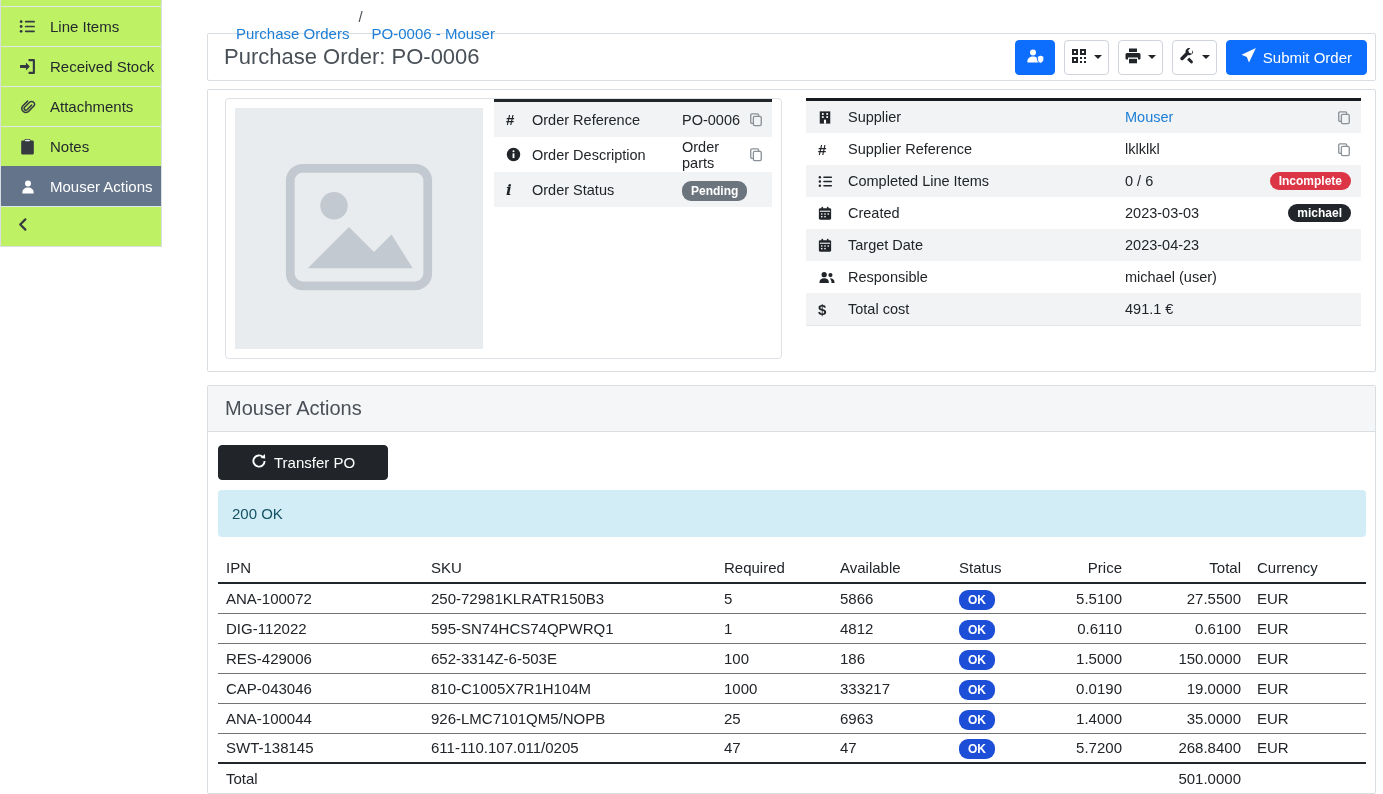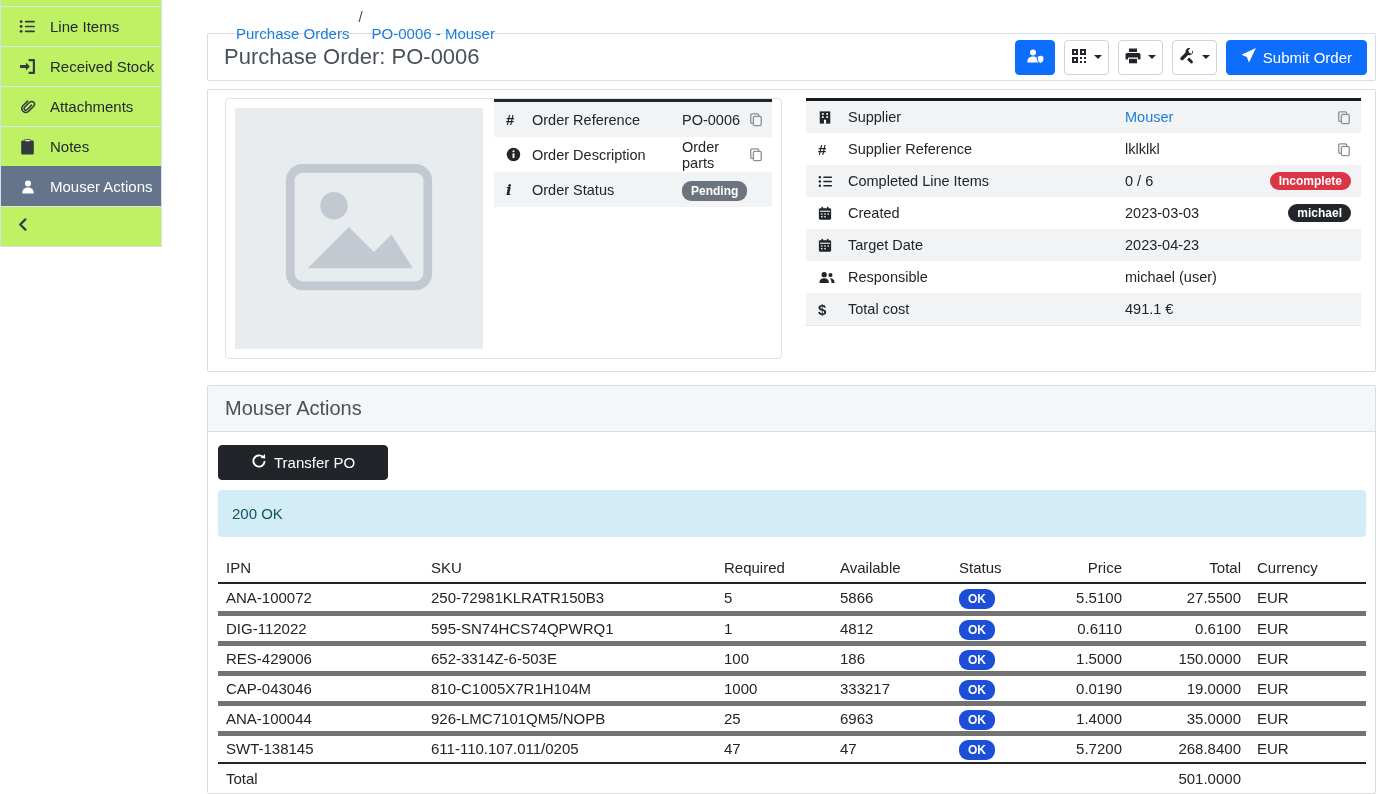--- a/index.html
+++ b/index.html
@@ -96,21 +96,21 @@
   }
   .panel-body { padding: 13px 9px 0 10px; }
   .btn-dark { background: #212529; color: #fff; border-color: #212529; padding: 0 32px; }
   .alert-box {
     margin-top: 10px; height: 47px; background: #d2edf6; color: #145263;
     border-radius: 4px; display: flex; align-items: center; padding-left: 14px; font-size: 15px;
   }
 
   .po-table { width: 100%; border-collapse: collapse; margin-top: 16px; font-size: 15px; }
   .po-table th { text-align: left; font-weight: 400; padding: 5px 8px; border-bottom: 2px solid #21262b; height: 30px; }
-  .po-table td { padding: 4px 8px; border-bottom: 5px solid #737373; height: 30px; }
+  .po-table td { padding: 4px 8px; border-bottom: 1px solid #737373; height: 30px; }
   .po-table th.num, .po-table td.num { text-align: right; }
   .po-table tbody tr:last-child td { border-bottom: 2px solid #21262b; }
   .po-table tfoot td { border-bottom: none; padding: 6px 8px; height: 30px; }
 </style>
 </head>
 <body>
 
 <aside class="sidebar">
   <div class="sidebar-item">
     <span class="s-icon">

